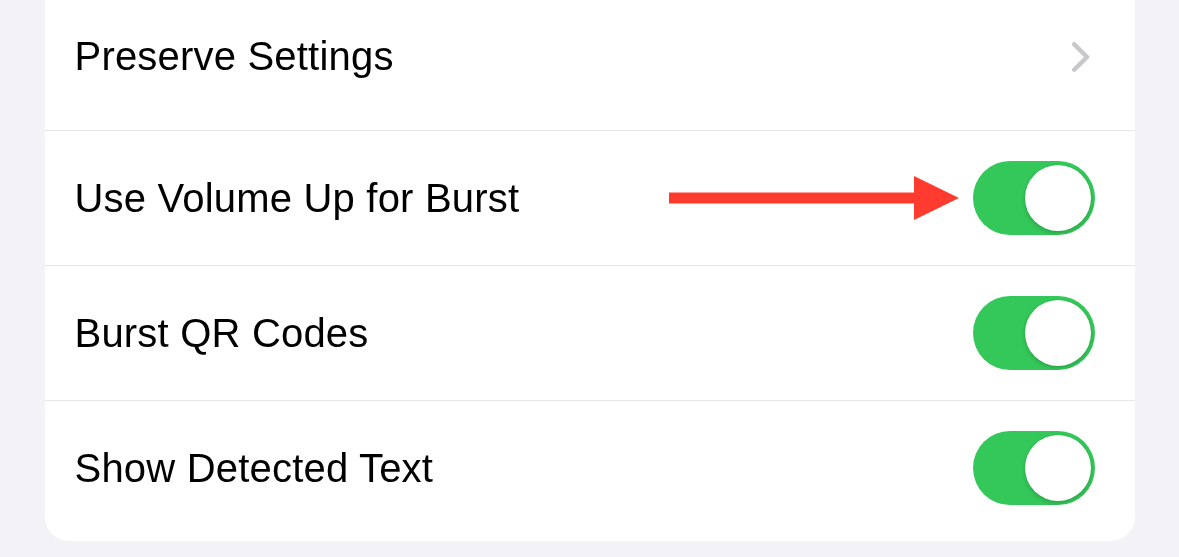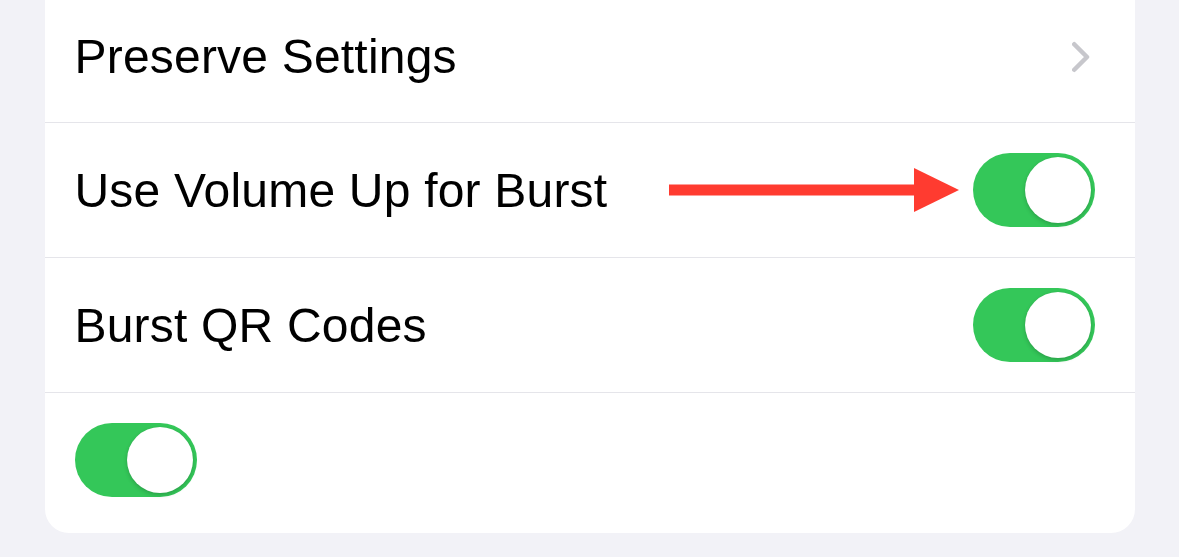--- a/index.html
+++ b/index.html
@@ -29,21 +29,21 @@
       align-items: center;
       justify-content: space-between;
       padding: 30px 40px 30px 30px;
       border-top: 1px solid #e5e5ea;
       min-height: 132px;
     }
     .row:first-child {
       border-top: 1px solid #e5e5ea;
     }
     .row-label {
-      font-size: 48px;
+      font-size: 40px;
       font-weight: 400;
       color: #000000;
       letter-spacing: 0.2px;
     }
     .row-right {
       display: flex;
       align-items: center;
       gap: 20px;
     }
     .chevron {
@@ -79,20 +79,21 @@
       transition: left 0.2s;
     }
     .toggle.on .toggle-knob {
       left: 52px;
     }
     .arrow-svg {
       display: block;
     }
     .row-with-arrow {
       position: relative;
+      margin-top: 8px;
     }
     .arrow-container {
       position: absolute;
       left: 624px;
       top: 50%;
       transform: translateY(-50%);
       pointer-events: none;
     }
   </style>
 </head>
@@ -129,20 +130,21 @@
   <div class="row">
     <span class="row-label">Burst QR Codes</span>
     <div class="row-right">
       <div class="toggle on">
         <div class="toggle-knob"></div>
       </div>
     </div>
   </div>
 
   <div class="row">
+    <span class="row-label">Show Detected Text</span>
     <div class="row-right">
       <div class="toggle on">
         <div class="toggle-knob"></div>
       </div>
     </div>
   </div>
 
 </div>
 
 </body></html>

